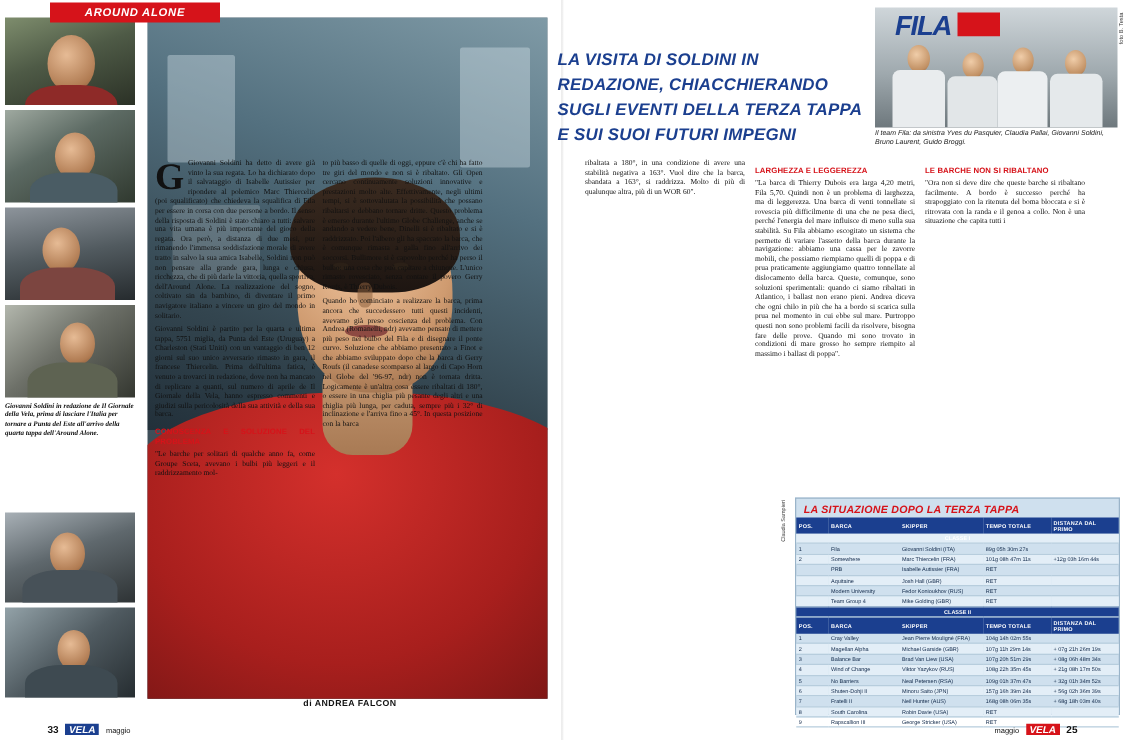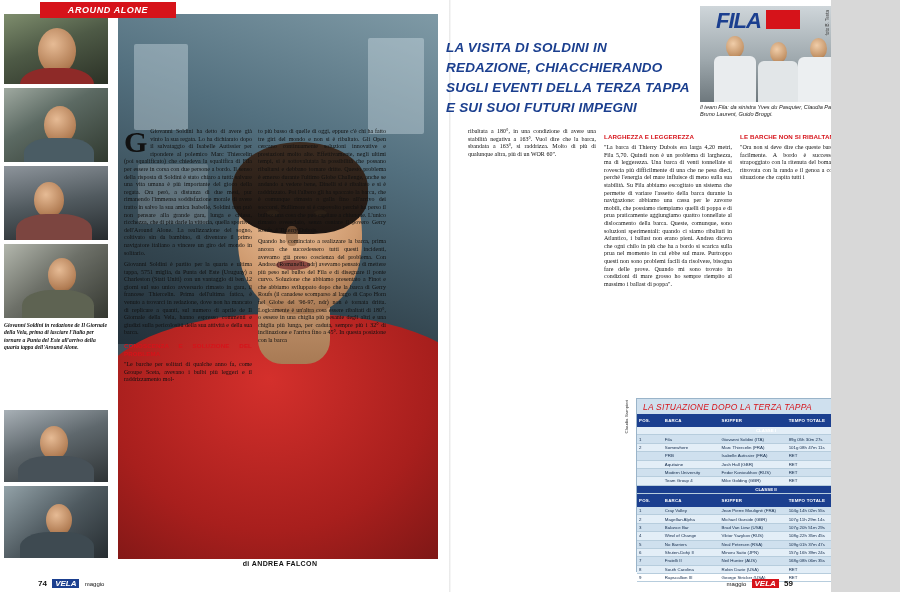--- a/index.html
+++ b/index.html
@@ -1,17 +1,17 @@
 <!DOCTYPE html>
 <html><head>
 <meta charset="utf-8">
 <style>
   html,body{margin:0;padding:0;background:#d8d8d8;}
   body{font-family:"Liberation Sans",sans-serif;}
-  .page{position:relative;width:831px;height:592px;background:#ffffff;overflow:hidden;}
+  .page{position:relative;width:900px;height:592px;background:#ffffff;overflow:hidden;}
 
   
   .photo{position:absolute;background:#5d6b72;overflow:hidden;}
   .p1{left:4px;top:14px;width:104px;height:70px;
       background:linear-gradient(160deg,#7e8d6d 0%,#4e5a46 45%,#2b3126 100%);}
   .p2{left:4px;top:88px;width:104px;height:74px;
       background:linear-gradient(150deg,#9fa9a0 0%,#5c6a63 40%,#30392f 100%);}
   .p3{left:4px;top:166px;width:104px;height:74px;
       background:linear-gradient(170deg,#8d949b 0%,#515a5f 50%,#262b2e 100%);}
   .p4{left:4px;top:244px;width:104px;height:74px;
@@ -91,21 +91,21 @@
       font-size:5.6px;line-height:7.4px;font-weight:bold;font-style:italic;
       font-family:"Liberation Serif",serif;}
 
   
   .byline{position:absolute;left:120px;top:560px;width:320px;text-align:center;
       font-size:7px;font-weight:bold;letter-spacing:.4px;color:#111;}
 
   
   .table-wrap{position:absolute;left:636px;top:398px;width:258px;height:172px;
       background:#cfe0ee;border:1px solid #9ab4c9;}
-  .tbl-title{color:#d6131a;font-weight:normal;font-style:italic;font-size:8.5px;
+  .tbl-title{color:#d6131a;font-weight:bold;font-style:italic;font-size:8.5px;
       padding:3px 0 2px 6px;letter-spacing:.2px;}
   table{border-collapse:collapse;width:100%;font-size:4.4px;color:#11294a;
       font-family:"Liberation Sans",sans-serif;}
   th{background:#1b3f8f;color:#fff;font-size:4.4px;font-weight:bold;text-align:left;
       padding:1.5px 2px;letter-spacing:.2px;}
   td{padding:1.2px 2px;border-bottom:.4px solid #b7cddd;}
   tr:nth-child(odd) td{background:#e3eef7;}
   .clsrow td{background:#1b3f8f;color:#fff;font-weight:bold;text-align:center;font-size:4.4px;}
   .vert-credit2{position:absolute;left:624px;top:400px;font-size:4.4px;color:#3a3a3a;
       writing-mode:vertical-rl;transform:rotate(180deg);}
@@ -351,23 +351,23 @@
             <td>Rapscallion III</td>
             <td>George Stricker (USA)</td>
             <td>RET</td>
             <td></td>
           </tr>
         </tbody>
     </table>
   </div>
 
   <div class="folio-l">
-    <span>74</span>
+    <span>33</span>
     <span class="mag">VELA</span>
     <span class="folio-small">maggio</span>
   </div>
   <div class="folio-r">
     <span class="folio-small">maggio</span>
     <span class="mag-red">VELA</span>
-    <span>59</span>
+    <span>25</span>
   </div>
 
 </div>
 
 </body></html>

